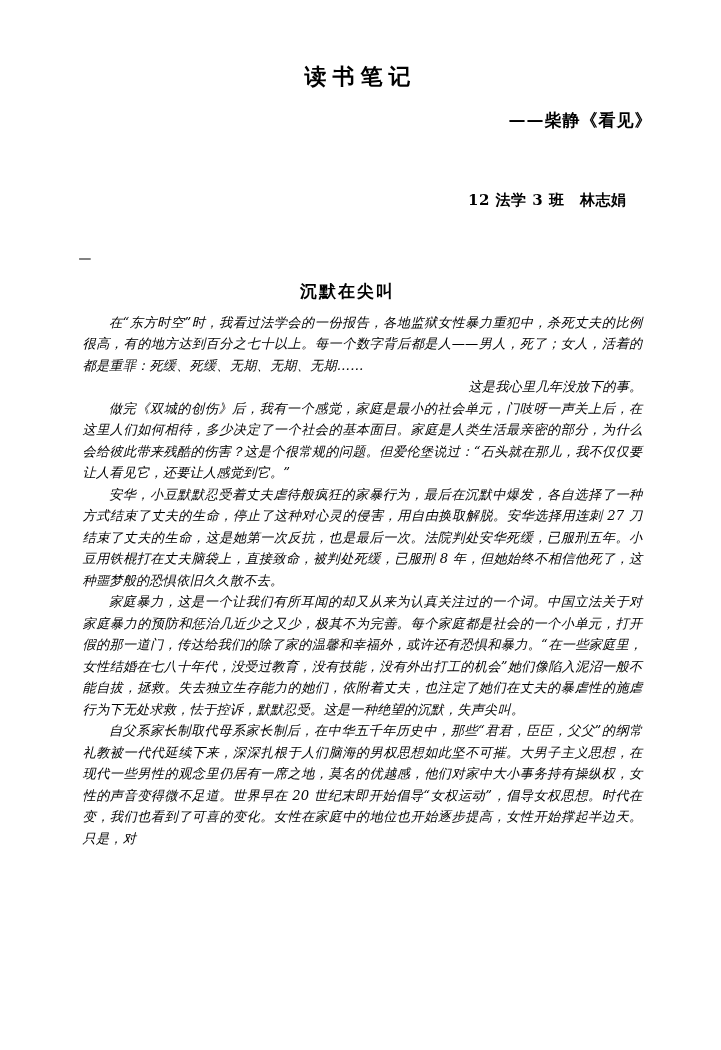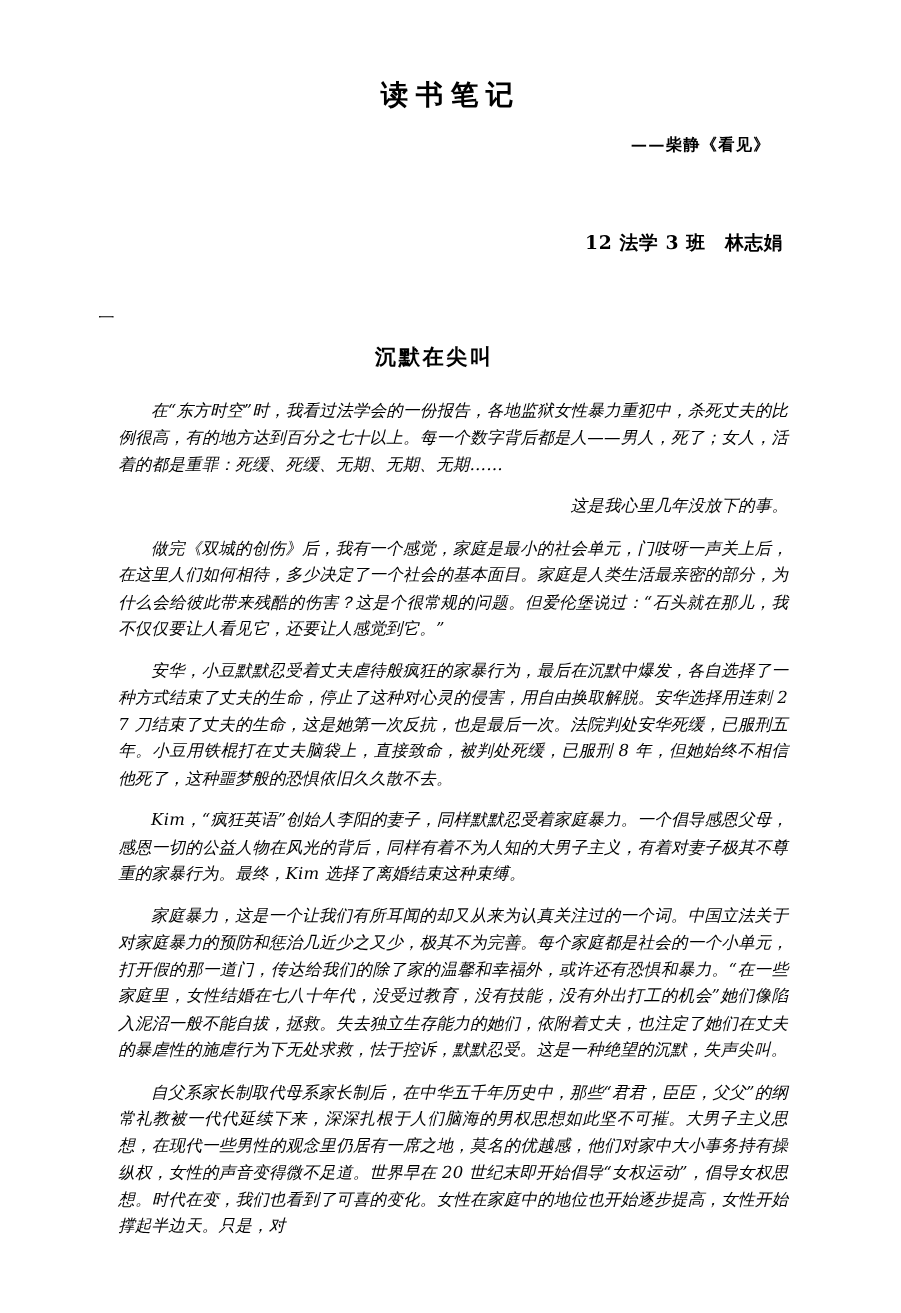--- a/index.html
+++ b/index.html
@@ -30,26 +30,26 @@
     font-weight: 700;
     letter-spacing: 6px;
     margin: 0;
     padding-top: 62px;
     line-height: 1.3;
   }
 
   .doc-subtitle {
     text-align: right;
     font-family: "DejaVu Serif", "Liberation Serif", serif;
-    font-size: 13px;
+    font-size: 17px;
     font-weight: 700;
     letter-spacing: 1px;
     margin: 0;
     padding-top: 18px;
-    padding-right: 104px;
+    padding-right: 68px;
     line-height: 1.3;
   }
 
   .doc-byline {
     text-align: right;
     font-family: "DejaVu Serif", "Liberation Serif", serif;
     font-size: 15px;
     font-weight: 700;
     letter-spacing: 0.5px;
     margin: 16px;
@@ -80,21 +80,21 @@
     line-height: 1.3;
   }
 
   
   .body-block {
     margin: 0;
     padding: 10px 78px 0 82px;
   }
 
   .body-para {
-    margin: 12px;
+    margin: 0;
     font-family: "DejaVu Serif", "Liberation Serif", serif;
     font-size: 13.2px;
     font-style: italic;
     line-height: 21.5px;
     text-align: justify;
     text-justify: inter-character;
     text-indent: 2em;
     letter-spacing: 0.2px;
     word-break: break-all;
   }
@@ -116,18 +116,17 @@
 
   <p class="section-number">一</p>
 
   <h2 class="section-heading">沉默在尖叫</h2>
 
   <div class="body-block">
     <p class="body-para">在“东方时空”时，我看过法学会的一份报告，各地监狱女性暴力重犯中，杀死丈夫的比例很高，有的地方达到百分之七十以上。每一个数字背后都是人——男人，死了；女人，活着的都是重罪：死缓、死缓、无期、无期、无期……</p>
     <p class="body-para short">这是我心里几年没放下的事。</p>
     <p class="body-para">做完《双城的创伤》后，我有一个感觉，家庭是最小的社会单元，门吱呀一声关上后，在这里人们如何相待，多少决定了一个社会的基本面目。家庭是人类生活最亲密的部分，为什么会给彼此带来残酷的伤害？这是个很常规的问题。但爱伦堡说过：“石头就在那儿，我不仅仅要让人看见它，还要让人感觉到它。”</p>
     <p class="body-para">安华，小豆默默忍受着丈夫虐待般疯狂的家暴行为，最后在沉默中爆发，各自选择了一种方式结束了丈夫的生命，停止了这种对心灵的侵害，用自由换取解脱。安华选择用连刺 27 刀结束了丈夫的生命，这是她第一次反抗，也是最后一次。法院判处安华死缓，已服刑五年。小豆用铁棍打在丈夫脑袋上，直接致命，被判处死缓，已服刑 8 年，但她始终不相信他死了，这种噩梦般的恐惧依旧久久散不去。</p>
-    <p class="body-para">Kim，“疯狂英语”创始人李阳的妻子，同样默默忍受着家庭暴力。一个倡导感恩父母，感恩一切的公益人物在风光的背后，同样有着不为人知的大男子主义，有着对妻子极其不尊重的家暴行为。最终，Kim 选择了离婚结束这种束缚。</p>
     <p class="body-para">家庭暴力，这是一个让我们有所耳闻的却又从来为认真关注过的一个词。中国立法关于对家庭暴力的预防和惩治几近少之又少，极其不为完善。每个家庭都是社会的一个小单元，打开假的那一道门，传达给我们的除了家的温馨和幸福外，或许还有恐惧和暴力。“在一些家庭里，女性结婚在七八十年代，没受过教育，没有技能，没有外出打工的机会”她们像陷入泥沼一般不能自拔，拯救。失去独立生存能力的她们，依附着丈夫，也注定了她们在丈夫的暴虐性的施虐行为下无处求救，怯于控诉，默默忍受。这是一种绝望的沉默，失声尖叫。</p>
     <p class="body-para">自父系家长制取代母系家长制后，在中华五千年历史中，那些“君君，臣臣，父父”的纲常礼教被一代代延续下来，深深扎根于人们脑海的男权思想如此坚不可摧。大男子主义思想，在现代一些男性的观念里仍居有一席之地，莫名的优越感，他们对家中大小事务持有操纵权，女性的声音变得微不足道。世界早在 20 世纪末即开始倡导“女权运动”，倡导女权思想。时代在变，我们也看到了可喜的变化。女性在家庭中的地位也开始逐步提高，女性开始撑起半边天。只是，对</p>
   </div>
 
 </div>
 
 </body></html>

